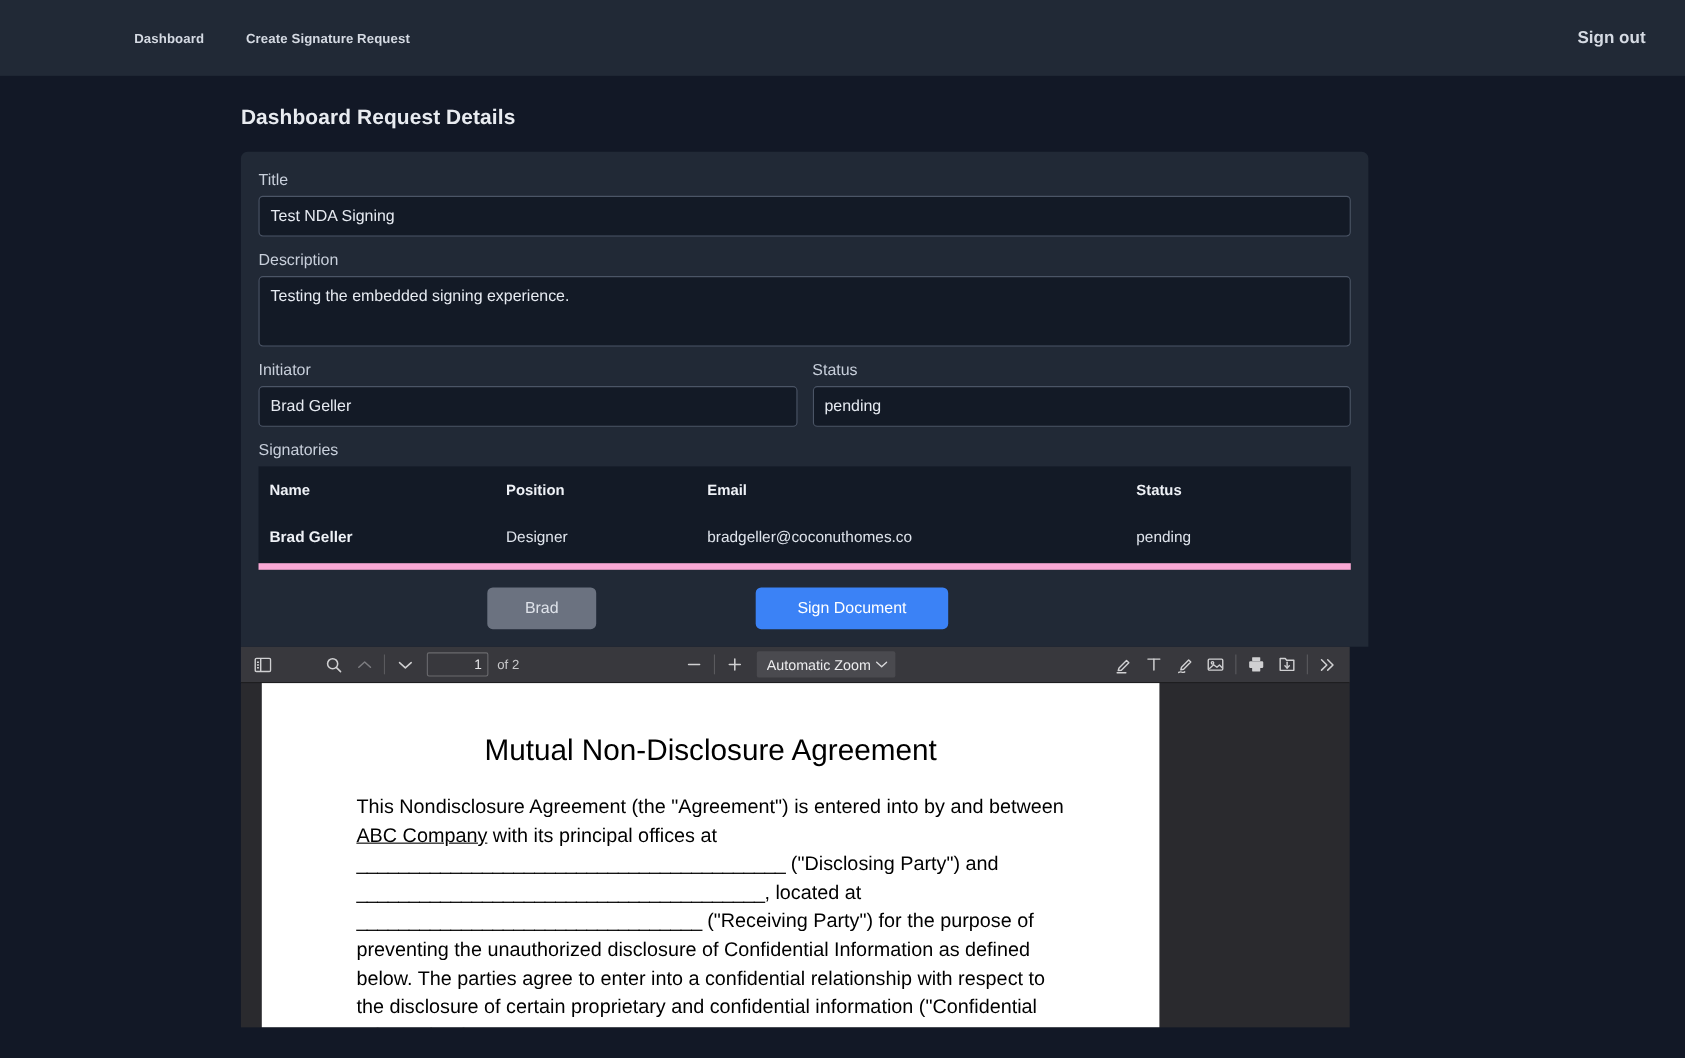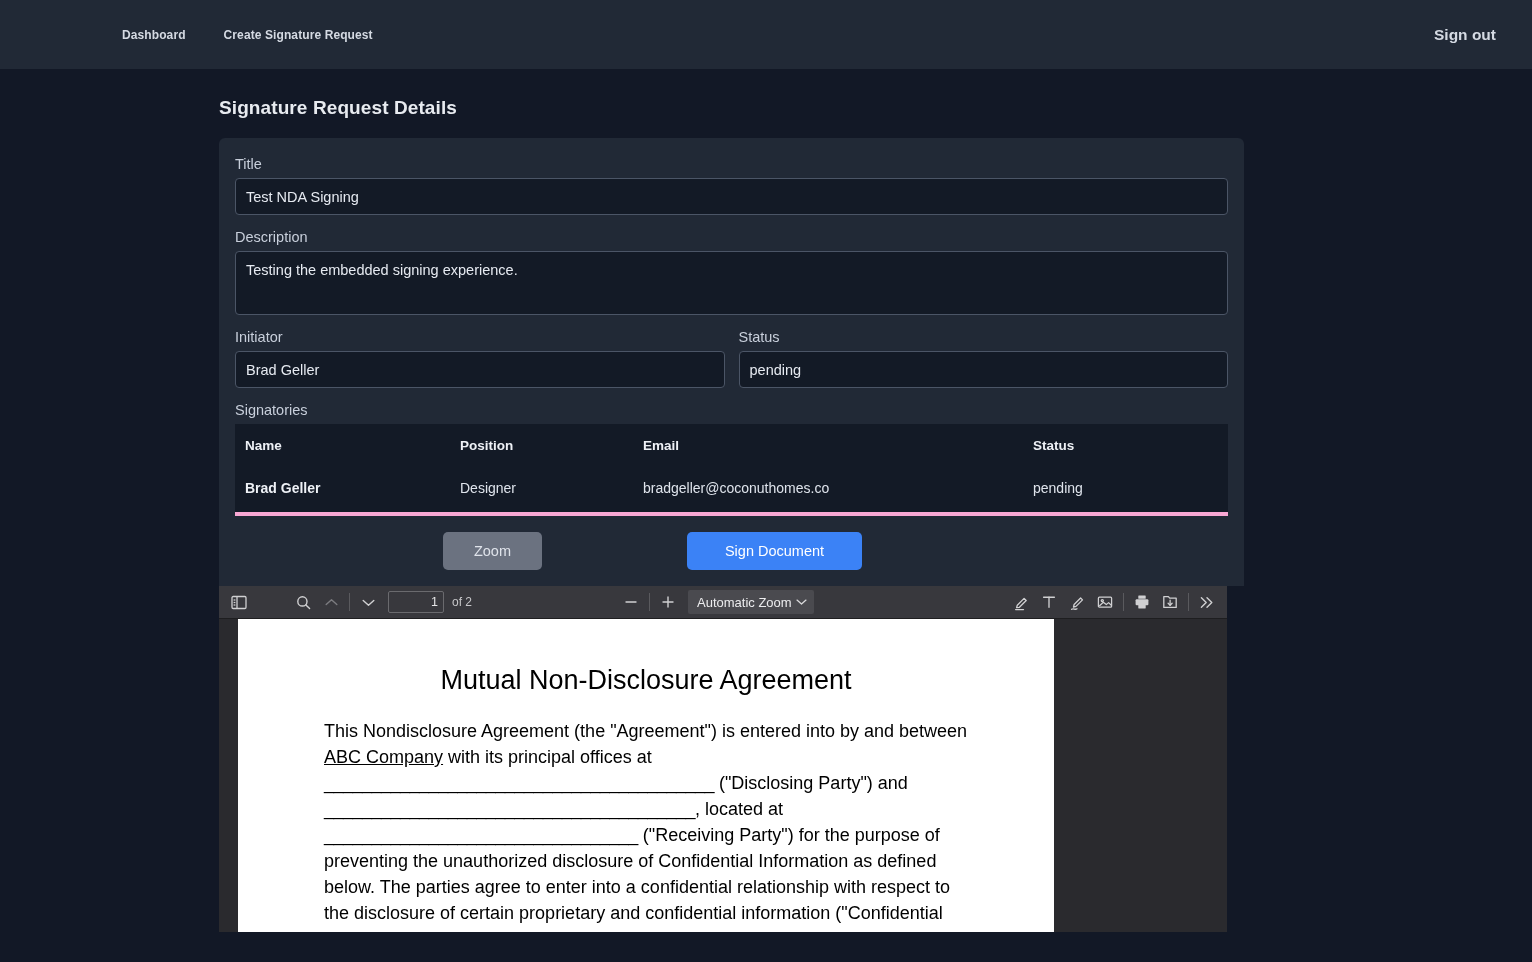--- a/index.html
+++ b/index.html
@@ -85,21 +85,21 @@
     overflow: hidden;
   }
 
   .row2 { display: flex; gap: 14px; }
   .col { flex: 1 1 0; min-width: 0; }
 
   
   .table-wrap {
     background: #131a26;
     margin-top: 0;
-    border-bottom: 4px solid #f9a8d4;
+    border-bottom: 6px solid #f9a8d4;
   }
   table.sig {
     width: 100%;
     border-collapse: collapse;
   }
   table.sig th {
     text-align: left;
     color: #eef1f6;
     font-size: 13.5px;
     font-weight: bold;
@@ -262,21 +262,21 @@
     <a href="#" class="nav-link">Dashboard</a>
     <a href="#" class="nav-link">Create Signature Request</a>
   </div>
   <div class="nav-right">
     <a href="#" class="nav-signout">Sign out</a>
   </div>
 </div>
 
 <div class="page">
 
-  <h1 class="page-title">Signature Request Details</h1>
+  <h1 class="page-title">Dashboard Request Details</h1>
 
   <div class="card">
 
     <label class="field-label">Title</label>
     <input class="input" type="text" value="Test NDA Signing" style="">
 
     <label class="field-label spaced">Description</label>
     <textarea class="input" style="">Testing the embedded signing experience.</textarea>
 
     <div class="row2">
@@ -307,21 +307,21 @@
             <td class="name">Brad Geller</td>
             <td>Designer</td>
             <td>bradgeller@coconuthomes.co</td>
             <td>pending</td>
           </tr>
         </tbody>
       </table>
     </div>
 
     <div class="btn-row">
-      <button class="btn btn-back">Zoom</button>
+      <button class="btn btn-back">Brad</button>
       <button class="btn btn-sign">Sign Document</button>
     </div>
 
   </div>
 
   <div class="pdf-shell">
 
     <div class="pdf-toolbar">
 
       <button class="tb-btn" title="Toggle Sidebar">

